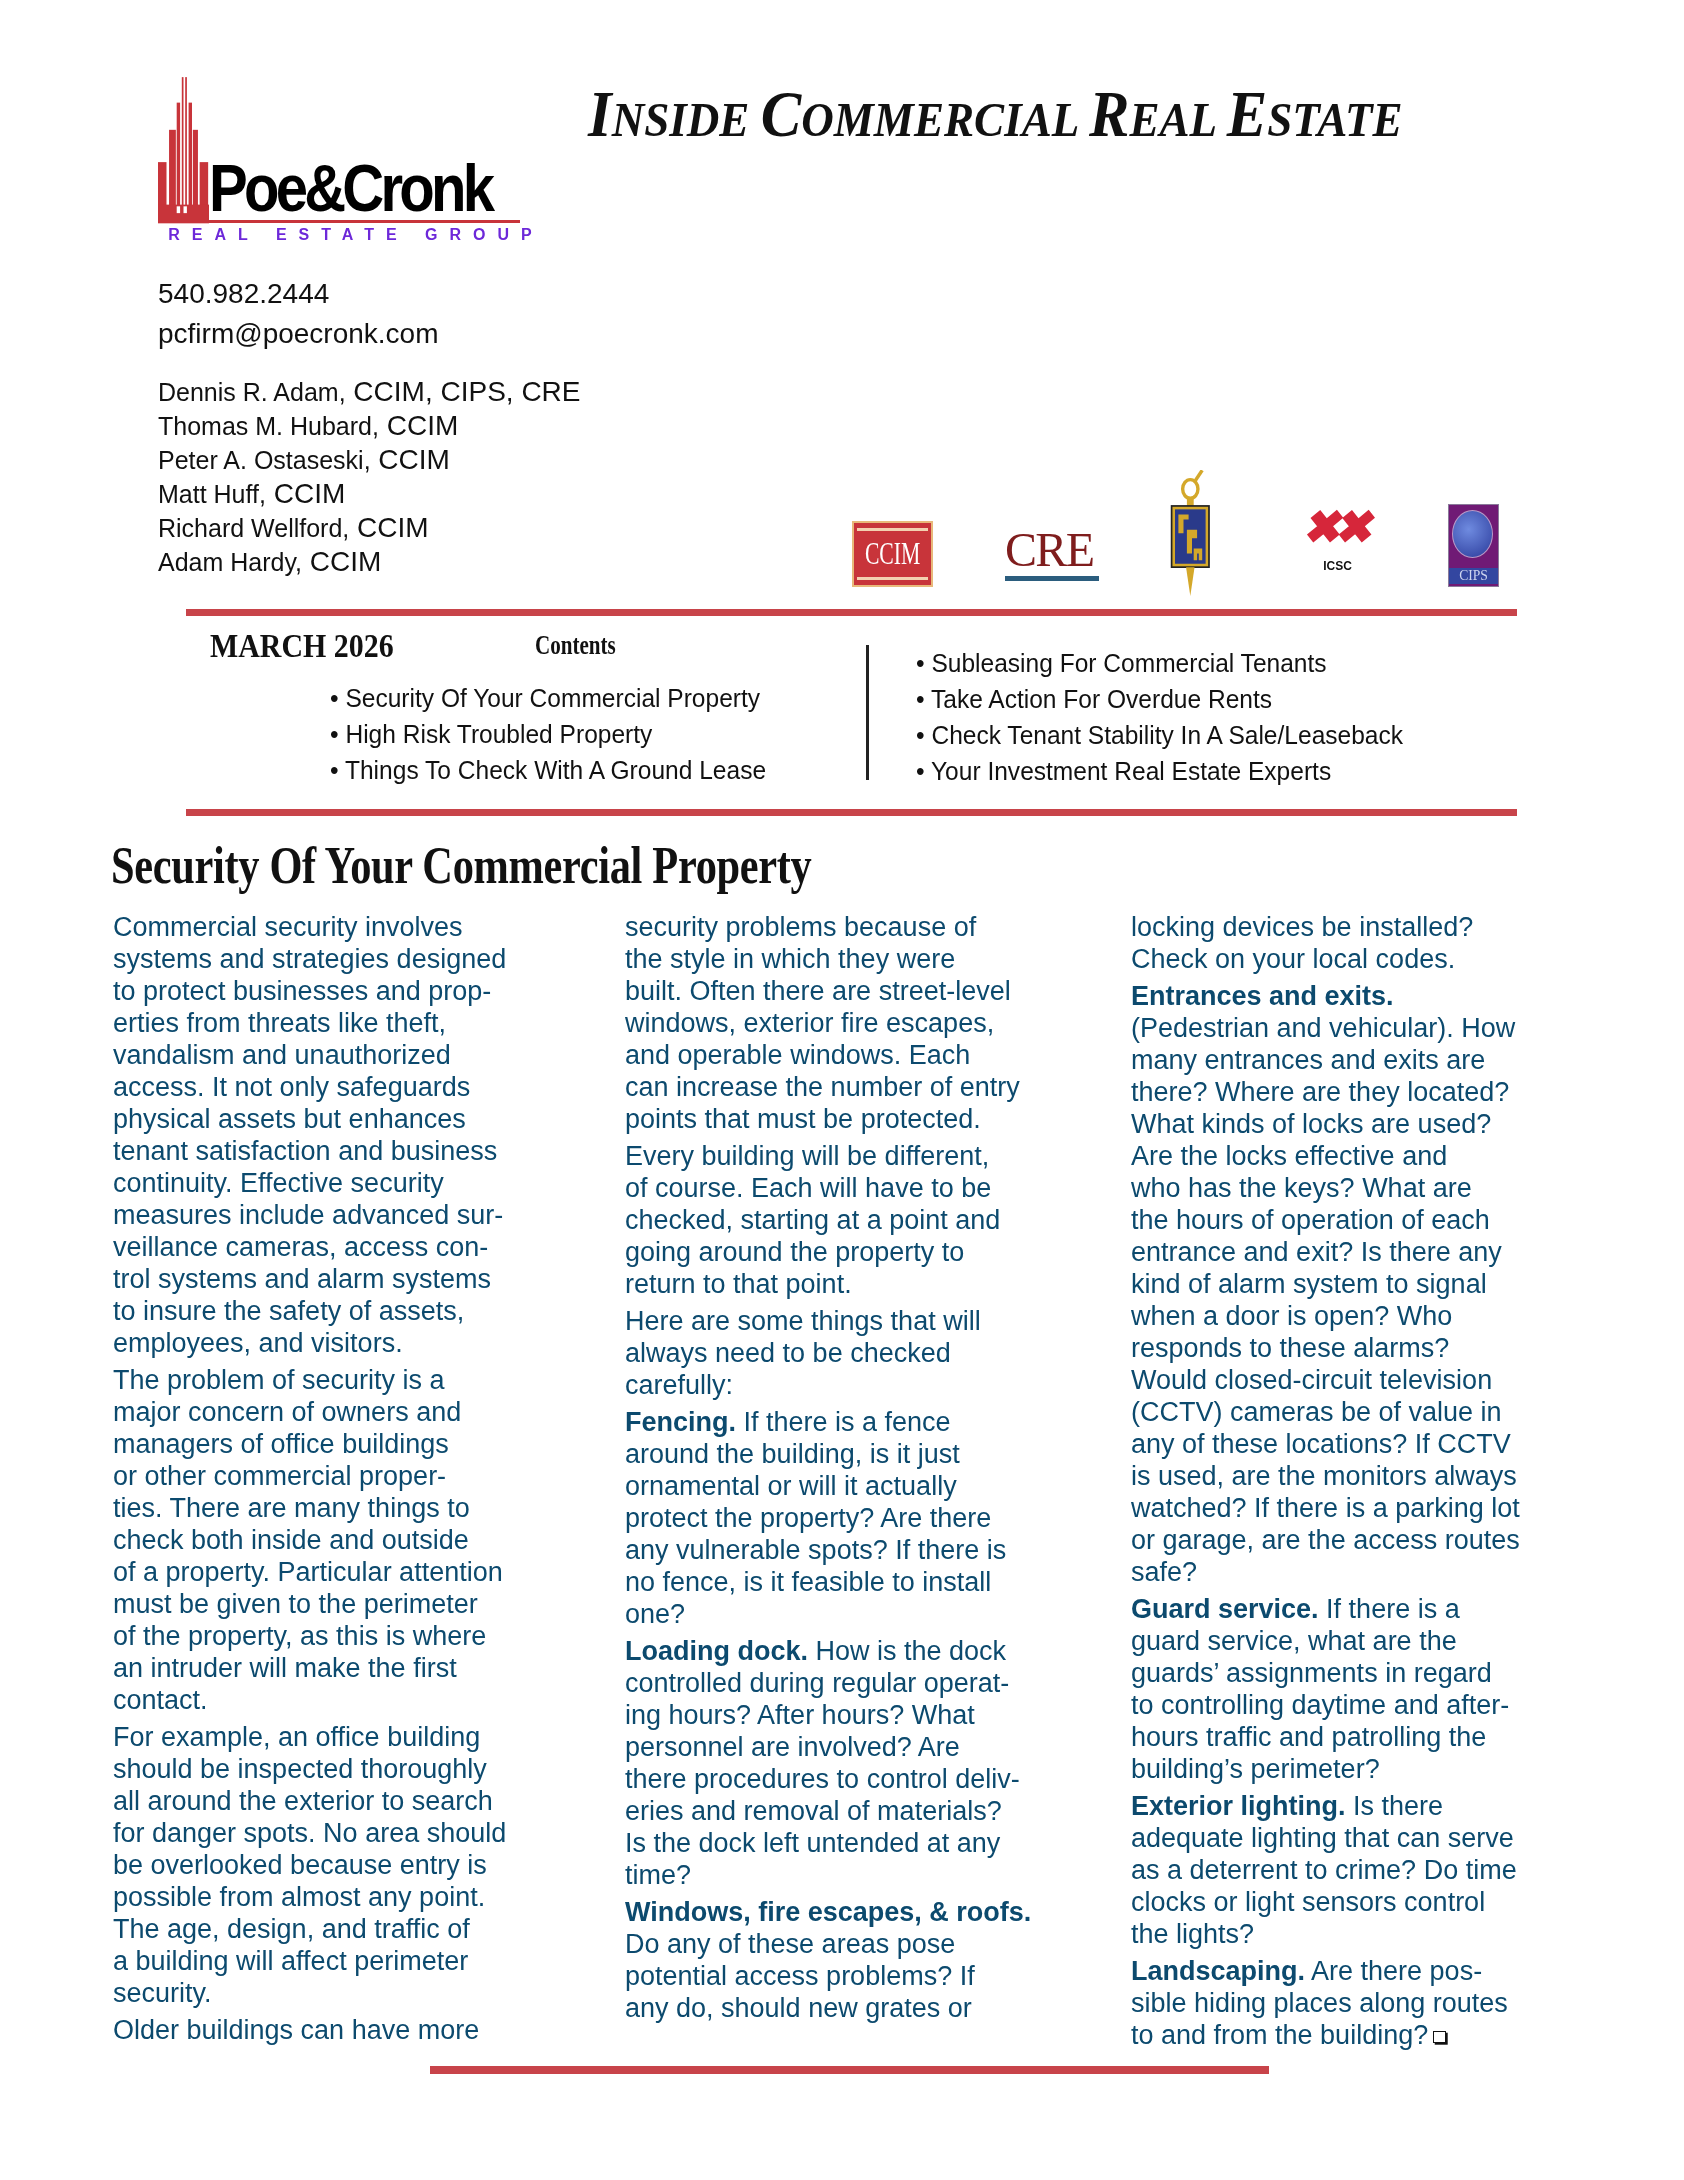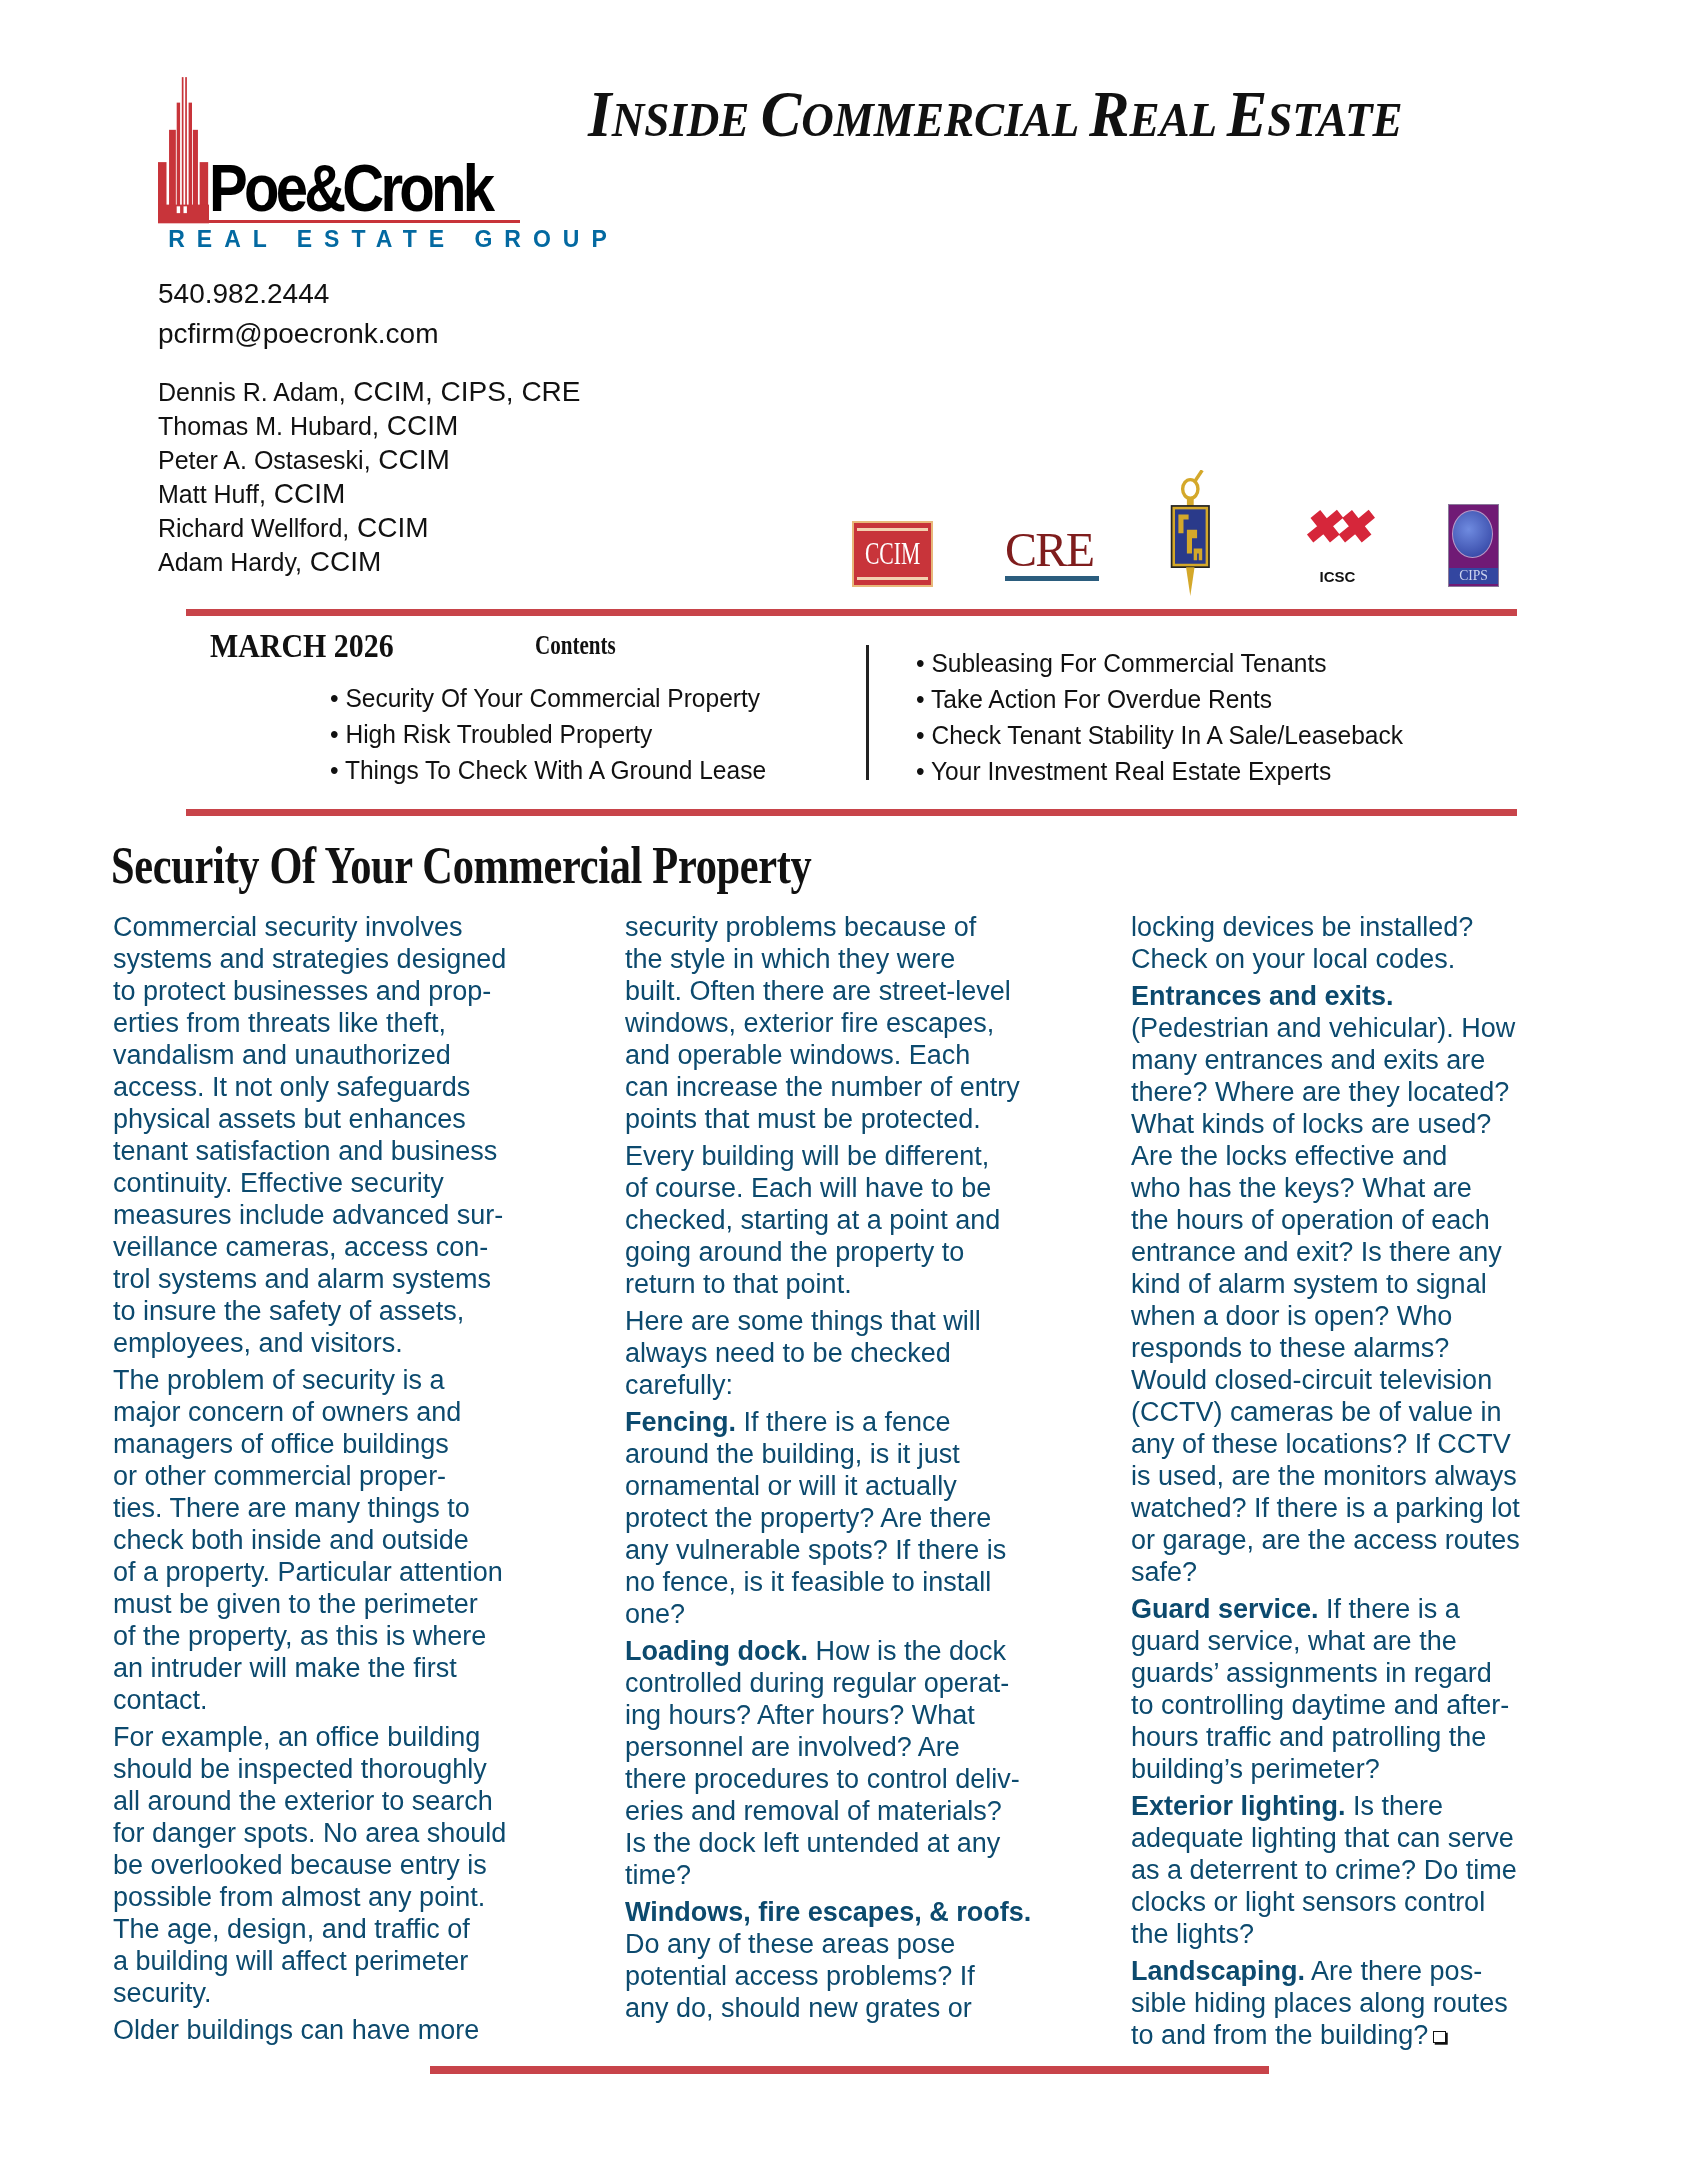--- a/index.html
+++ b/index.html
@@ -5,21 +5,21 @@
   * { box-sizing: border-box; margin: 0; padding: 0; }
   html, body { width: 1685px; height: 2181px; background: #ffffff; overflow: hidden; }
   body { position: relative; font-family: "Liberation Sans", sans-serif; color: #111; }
 
   .abs { position: absolute; }
 
   
   #logo { left: 158px; top: 77px; width: 366px; height: 170px; text-align: right; }
   #logo-word { position: absolute; left: 51px; top: 78px; font-family: "Liberation Sans", sans-serif; font-weight: bold; font-size: 66px; letter-spacing: -4.3px; color: #000; transform: scaleX(0.88); transform-origin: left top; line-height: 1; }
   #logo-rule { position: absolute; left: 0; top: 143px; width: 362px; height: 3.4px; background: #c8343a; }
-  #logo-sub { position: absolute; left: 10.2px; top: 149px; font-size: 23px; font-weight: bold; letter-spacing: 12px; color: #0369a1; white-space: nowrap; }
+  #logo-sub { position: absolute; left: 10.2px; top: 149px; font-size: 16px; font-weight: bold; letter-spacing: 12px; color: #6d28d9; white-space: nowrap; }
 
   
   #masthead { left: 588px; top: 81px; font-family: "Liberation Serif", serif; font-style: italic; font-weight: bold; font-size: 66px; line-height: 1; color: #111; white-space: nowrap; letter-spacing: 0px; transform: scaleX(0.92); transform-origin: left top; }
   #masthead .cap { font-size: 66px; }
   #masthead .sc { font-size: 49px; }
 
   
   #contact { left: 158px; top: 274px; font-size: 28px; line-height: 40px; }
   #partners { left: 158px; top: 375px; font-size: 25px; line-height: 33px; }
   #partners .cred { font-size: 28px; }
@@ -29,21 +29,21 @@
   #aff-ccim { left: 852px; top: 521px; width: 81px; height: 66px; background: #c8343a; border: 2.6px solid #e8b97a; display: flex; align-items: center; justify-content: center; }
   #aff-ccim::before, #aff-ccim::after { content: ""; position: absolute; left: 3.4px; right: 3.4px; height: 2.6px; background: #f3d0b0; }
   #aff-ccim::before { top: 5.1px; } #aff-ccim::after { bottom: 5.1px; }
   #aff-ccim span { font-family: "Liberation Serif", serif; color: #fff; font-size: 31px; transform: scaleX(0.7); }
   #aff-cre { left: 1005px; top: 526px; width: 94px; height: 51px; }
   #aff-cre span { display:block; font-family: "Liberation Serif", serif; color: #7f1d1d; font-size: 48px; line-height: 48px; letter-spacing: -1.7px; }
   #aff-cre i { display:block; width: 100%; height: 5.1px; background: #2b5d7e; margin-top: 1.7px; }
   #aff-irem { left: 1158px; top: 470px; width: 68px; height: 128px; }
   #aff-icsc { left: 1299px; top: 504px; width: 77px; height: 85px; text-align: center; }
   #aff-icsc .mark { font-family: "Liberation Sans", sans-serif; font-weight: bold; color: #d6263a; font-size: 46px; line-height: 46px; letter-spacing: -6.8px; transform: skewX(-12deg); }
-  #aff-icsc .txt { font-weight: bold; font-size: 15px; color: #111; margin-top: 18px; }
+  #aff-icsc .txt { font-weight: bold; font-size: 12px; color: #111; margin-top: 9px; }
   #aff-cips { left: 1448px; top: 504px; width: 51px; height: 83px; background: #701a75; border: 1.7px solid #8a7a9a; }
   #aff-cips .globe { position: absolute; left: 3.4px; top: 5.1px; width: 41px; height: 48px; border-radius: 50%; background: radial-gradient(circle at 40% 40%, #6f8be0, #2a3a9a); border: 1.7px solid #b99ac8; }
   #aff-cips .txt { position: absolute; left: 0; right: 0; bottom: 1.7px; text-align: center; background: #3346a0; color: #cfd6f0; font-family: "Liberation Serif", serif; font-size: 13.6px; }
 
   
   .rule { position: absolute; background: #c8444a; height: 6.8px; }
   #rule-top { left: 186px; top: 609px; width: 1331px; }
   #rule-mid { left: 186px; top: 809px; width: 1331px; }
   #rule-bottom { left: 430px; top: 2066px; width: 839px; height: 7.7px; }
 

